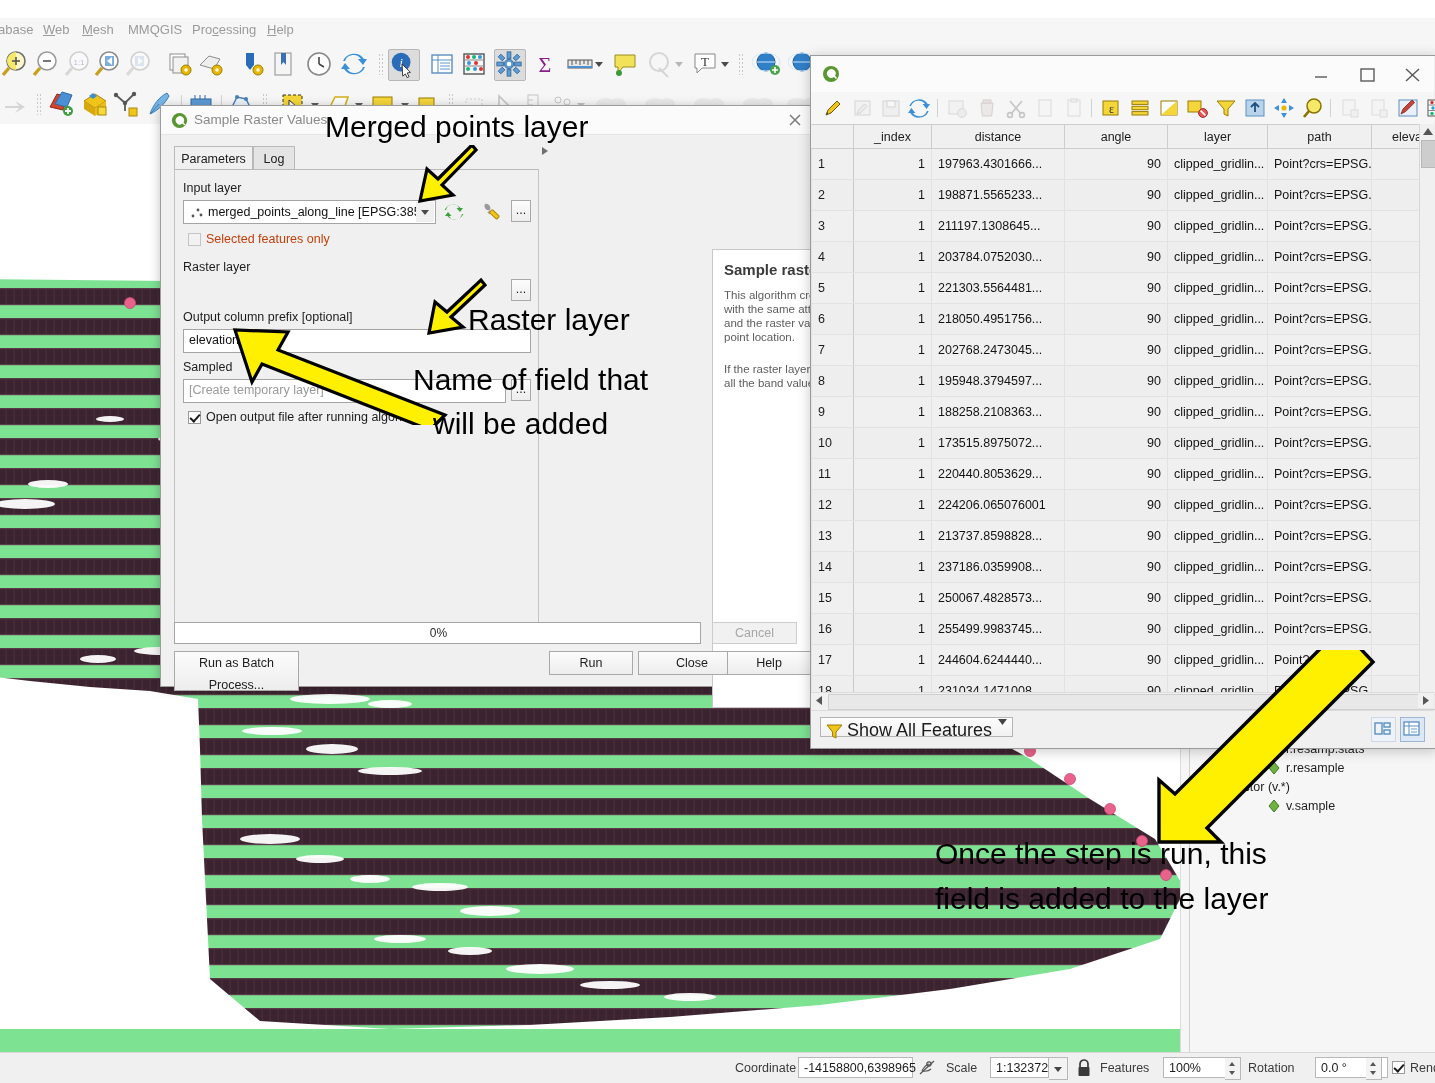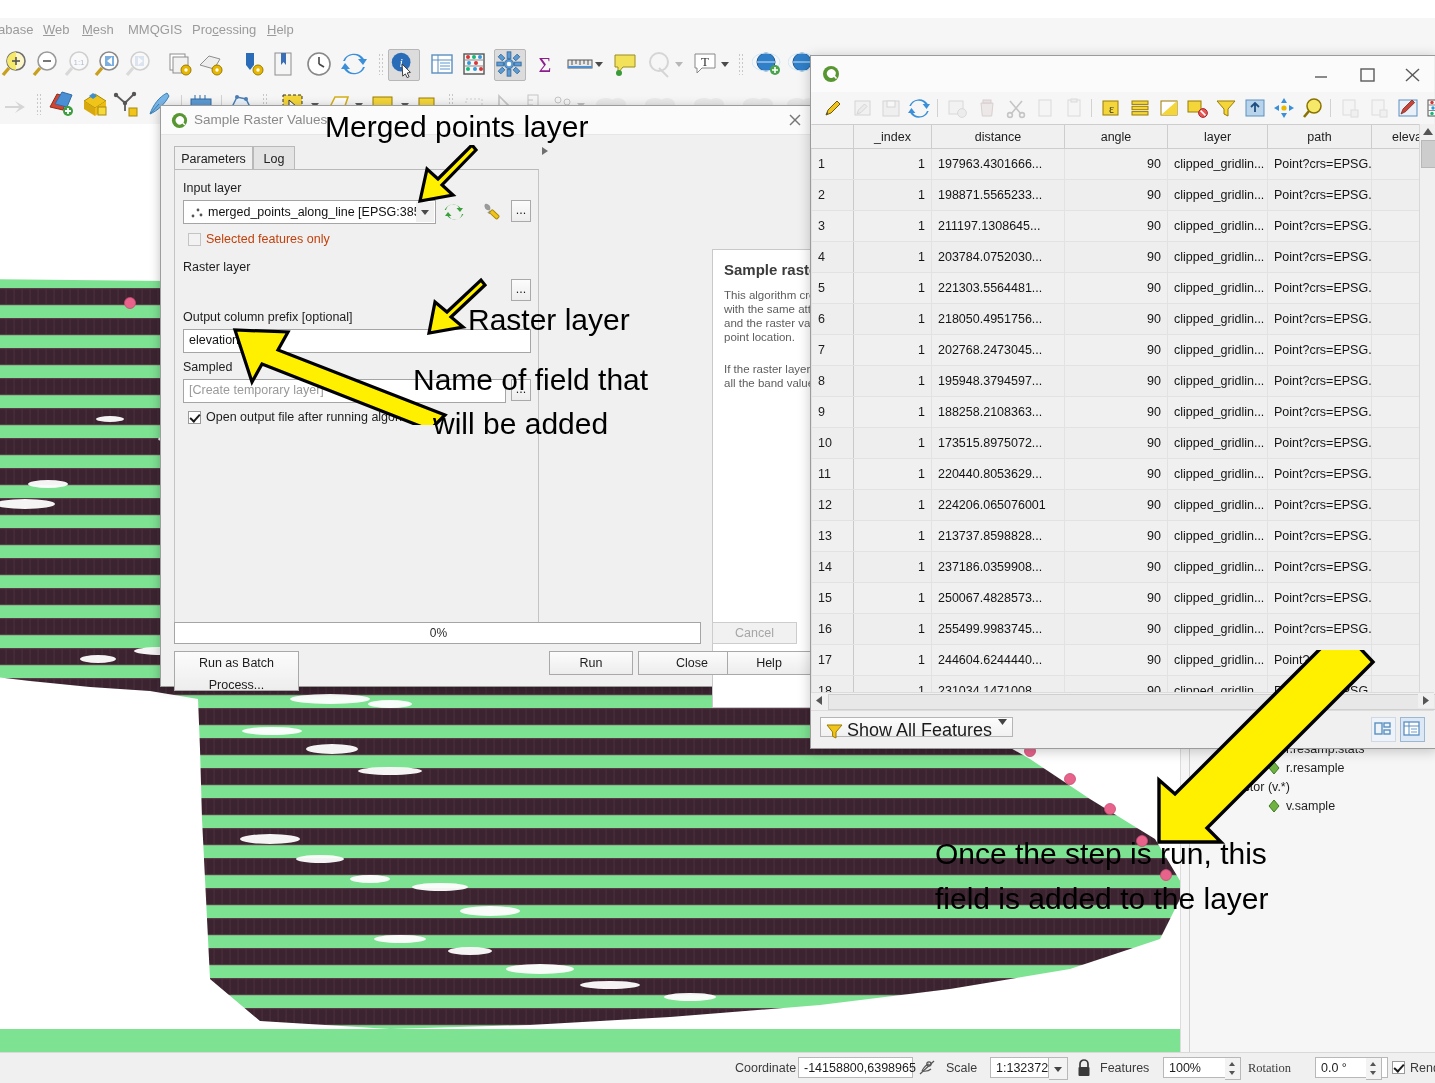--- a/index.html
+++ b/index.html
@@ -592,21 +592,21 @@
   </div>
   <div class="abs" style="left:1076px;top:5px;">
     <svg width="16" height="20" viewBox="0 0 16 20">
       <path d="M4 9 v-3 a4 4 0 0 1 8 0 v3" fill="none" stroke="#3a3a3a" stroke-width="1.7"></path>
       <rect x="2.5" y="9" width="11" height="9" rx="1" fill="#3a3a3a"></rect>
     </svg>
   </div>
   <div class="lbl" style="left:1100px;">Features</div>
   <div class="fld" style="left:1163px;width:73px;">100%</div>
   <div class="spin" style="left:1225px;"></div>
-  <div class="lbl" style="left:1248px;font-family:Liberation Serif, serif;">Rotation</div>
+  <div class="lbl" style="left:1248px;">Rotation</div>
   <div class="fld" style="left:1304px;width:73px;margin-left:11px;">0.0 °</div>
   <div class="spin" style="left:1366px;"></div>
   <div class="chk on" style="left:1392px;top:8px;"></div>
   <div class="lbl" style="left:1410px;">Rend</div>
 </div>
 
 <div class="abs" id="toolbox">
   <div class="abs" style="left:8px;top:0;width:1px;height:352px;background:#d0d0d0;"></div>
   <div class="ti" style="left:105px;top:42px;">r.resamp.stats</div>
   <div class="abs" style="left:85px;top:60px;">

